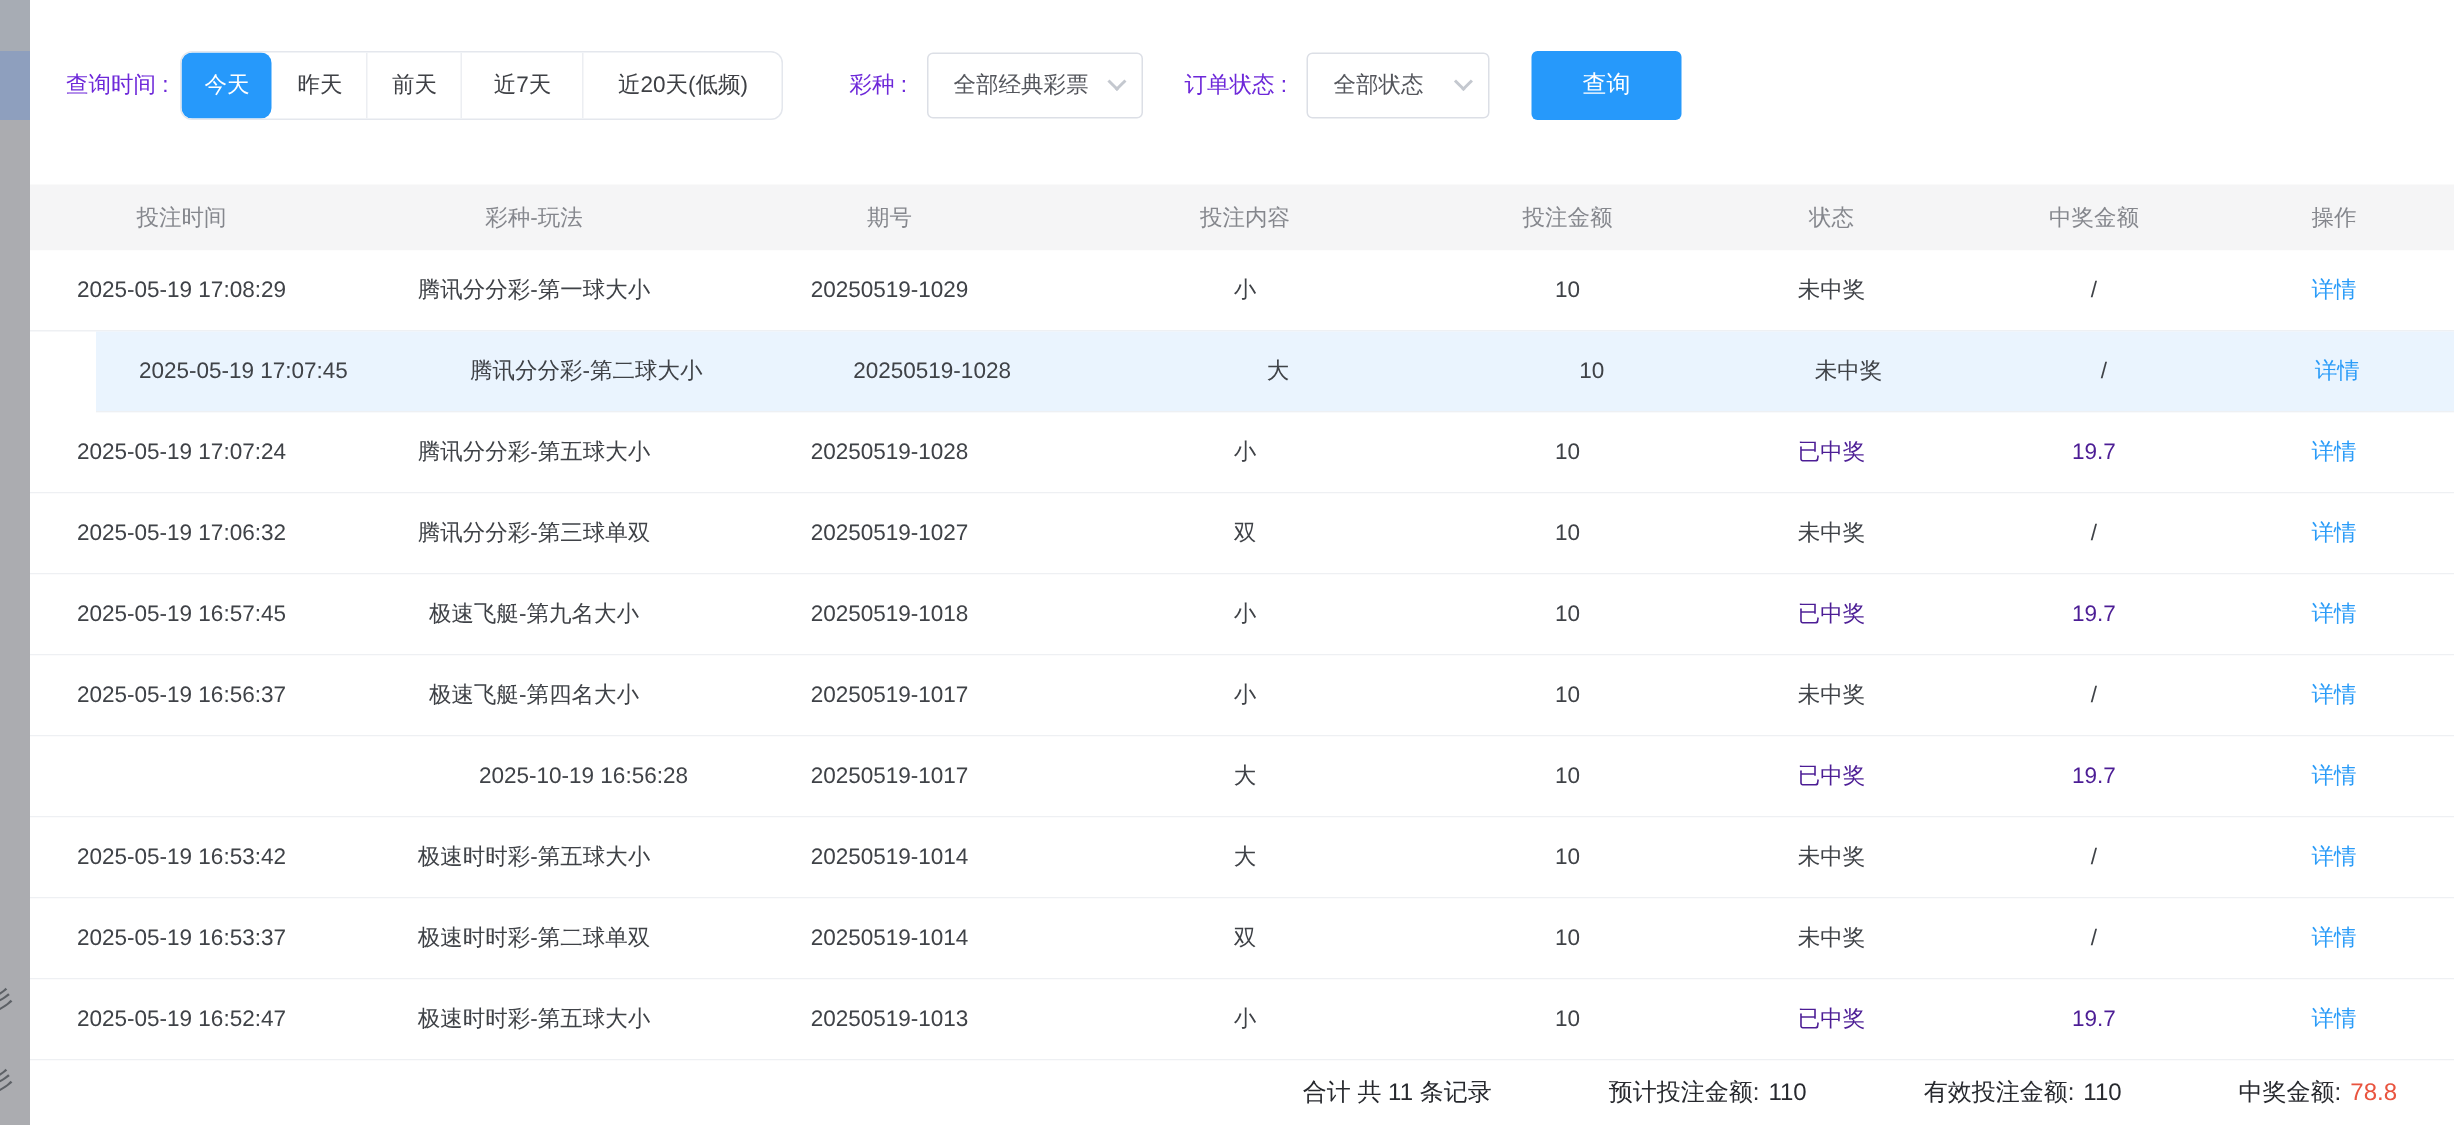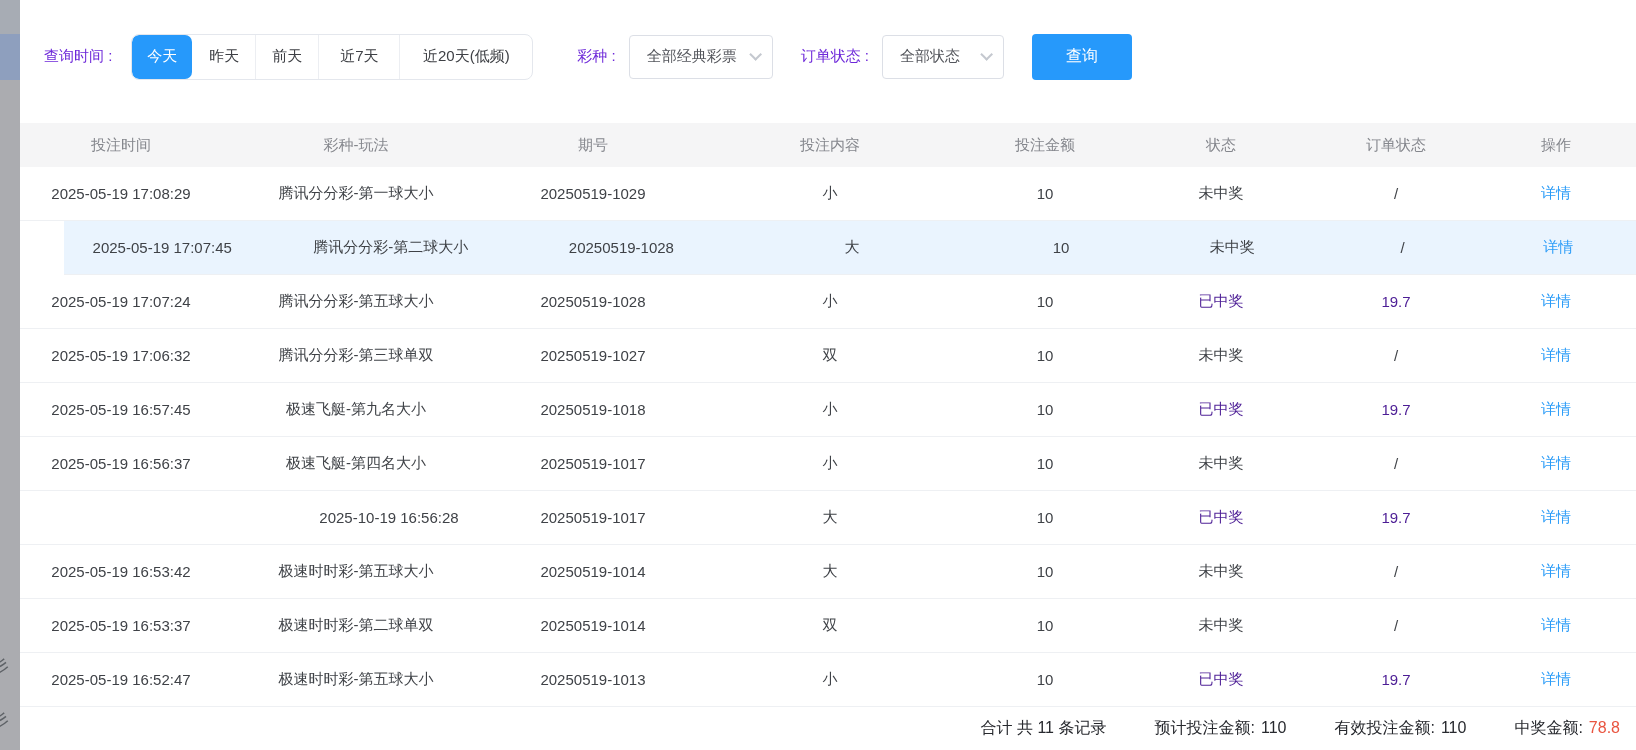--- a/index.html
+++ b/index.html
@@ -14,21 +14,21 @@
   .sliver .sb-glyph  { position:absolute; left:-9px; color:#5d6166; font-size:18px; line-height:18px; }
   .sliver .g1 { top:658px; } .sliver .g2 { top:712px; }
 
   
   .main { flex:1; display:flex; flex-direction:column; background:#fff; }
 
   
   .filterbar { height:123px; padding:0 0 10px 24px; display:flex; align-items:center; }
   .flabel { font-size:15px; color:#6d28d9; white-space:nowrap; }
   .seggroup { display:flex; height:46px; border:1px solid #e4e7ed; border-radius:8px; overflow:hidden;
-              margin-left:19px; background:#fff; }
+              margin-left:8px; background:#fff; }
   .seg { display:flex; align-items:center; justify-content:center; font-size:15px; color:#3e4045;
          cursor:pointer; position:relative; }
   .seg + .seg { border-left:1px solid #eceef2; }
   .seg.active { background:#2699fb; color:#fff; border-radius:7px; }
   .seg.active + .seg { border-left-color:transparent; }
   .w0{width:60px}.w1{width:63px}.w2{width:63px}.w3{width:81px}.w4{width:133px}
 
   .gap-lottery { margin-left:44px; }
   .gap-status  { margin-left:28px; }
   .selectbox { height:44px; border:1px solid #dcdfe6; border-radius:4px; background:#fff;
@@ -47,21 +47,21 @@
   .tr { display:flex; height:54px; border-bottom:1px solid #eef0f3; align-items:center; background:#fff;justify-content:flex-end; }
   .tr.hl { background:#eaf4fe;margin-left:44px; }
   .td { font-size:15px; color:#3f4247; text-align:center; }
   .td.red, .th.red { color:#4c1d95; }
   .td .link { color:#2b9cf8; cursor:pointer; text-decoration:none; }
   .c0{width:202px}.c1{width:268px}.c2{width:206px}.c3{width:268px}
   .c4{width:162px}.c5{width:190px}.c6{width:160px}.c7{width:160px}
 
   
   .tfoot { height:43px; display:flex; align-items:center; justify-content:flex-end;
-           padding-right:16px; background:#fff; }
+           padding-right:38px; background:#fff;gap:30px; }
   .fitem { font-size:16px; color:#27292e; margin-left:48px; white-space:nowrap; }
   .fitem .val { margin-left:6px; }
   .fitem .val.red { color:#e9543f; }
 </style>
 </head>
 <body>
 
 <div class="app">
 
   <div class="sliver">
@@ -99,21 +99,21 @@
     </div>
 
     <div class="table">
       <div class="thead" id="thead">
           <div class="th c0">投注时间</div>
           <div class="th c1">彩种-玩法</div>
           <div class="th c2">期号</div>
           <div class="th c3">投注内容</div>
           <div class="th c4">投注金额</div>
           <div class="th c5">状态</div>
-          <div class="th c6">订单状态</div>
+          <div class="th c6">中奖金额</div>
           <div class="th c7">操作</div>
         </div>
       <div id="tbody">
           <div class="tr">
             <div class="td c0">2025-05-19 17:08:29</div>
             <div class="td c1">腾讯分分彩-第一球大小</div>
             <div class="td c2">20250519-1029</div>
             <div class="td c3">小</div>
             <div class="td c4">10</div>
             <div class="td c5">未中奖</div>

